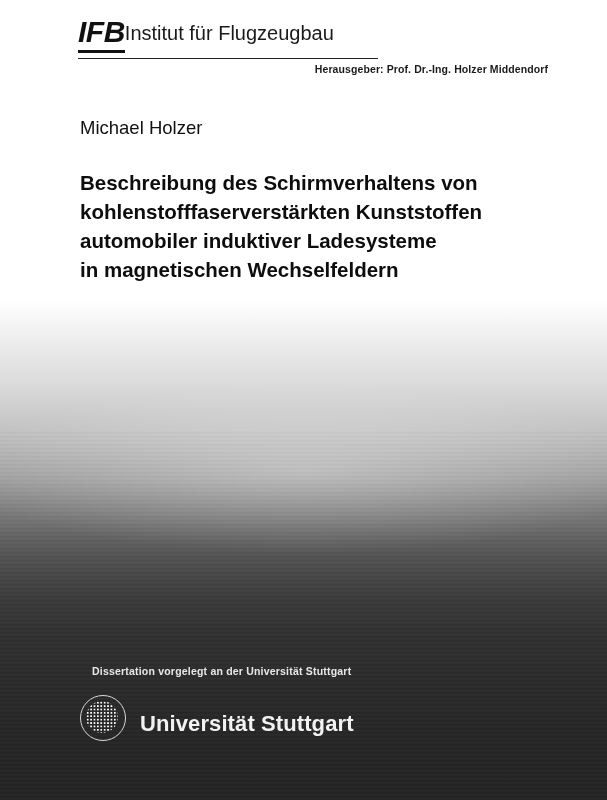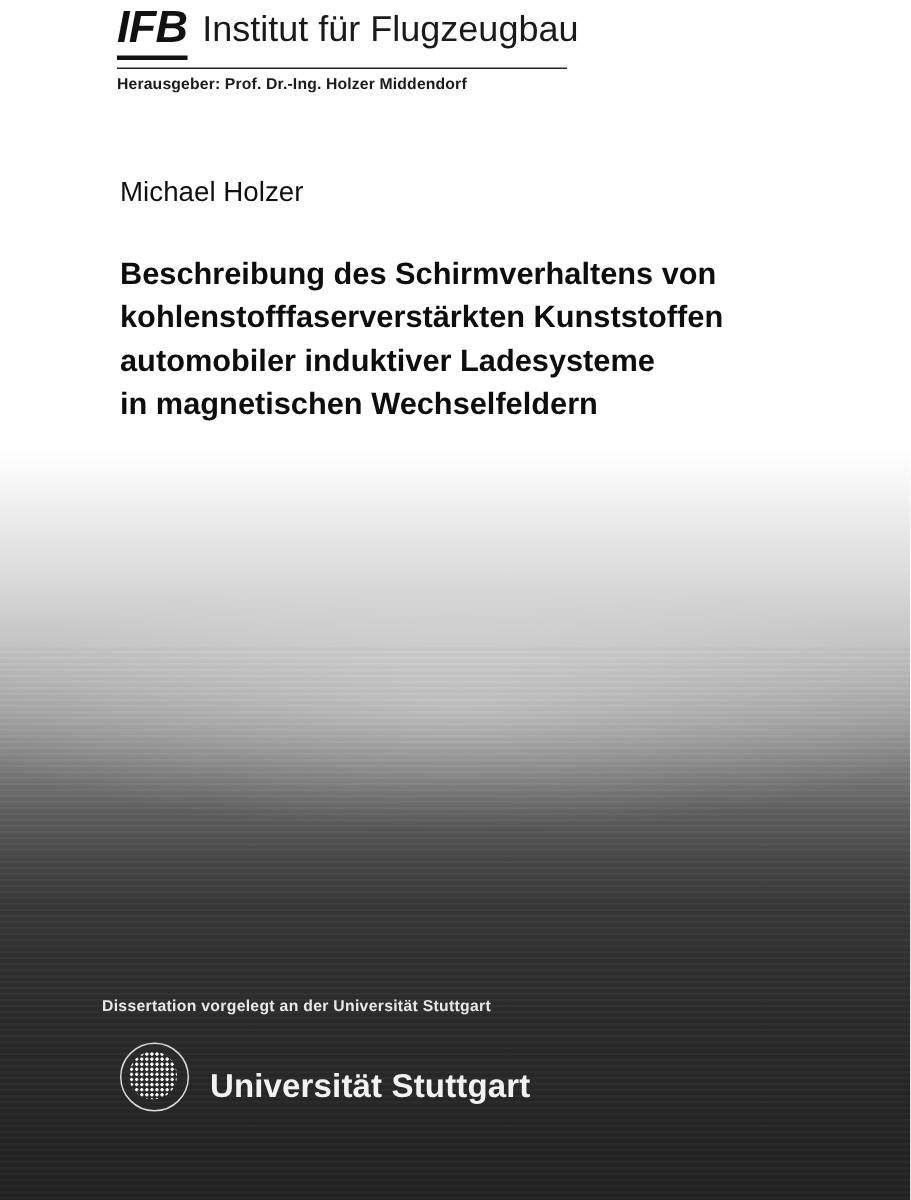--- a/index.html
+++ b/index.html
@@ -61,41 +61,41 @@
     top: 380px;
     width: 607px;
     height: 180px;
     background: radial-gradient(ellipse 500px 120px at 50% 50%, rgba(255,255,255,0.30), rgba(255,255,255,0) 70%);
   }
 
   
   .header {
     position: absolute;
     left: 78px;
-    top: 4px;
+    top: 17px;
     width: 470px;
+    text-align: right;
   }
   .ifb-row {
     display: flex;
     align-items: center;
   }
   .ifb-logo {
     font-size: 30px;
     font-weight: bold;
     font-style: italic;
     letter-spacing: -0.5px;
     color: #111111;
     line-height: 1;
     padding-bottom: 3px;
     border-bottom: 3px solid #111111;
   }
   .ifb-name {
-    font-size: 24px;
+    font-size: 20px;
     color: #1a1a1a;
-    margin-left: 10px;
     line-height: 1;
     padding-bottom: 4px;
   }
   .ifb-rule {
     margin-top: 5px;
     width: 300px;
     height: 1px;
     background: #222222;
   }
   .ifb-editor {
@@ -122,21 +122,21 @@
     font-size: 20.5px;
     font-weight: bold;
     color: #0d0d0d;
     line-height: 1.42;
   }
   .title div { white-space: nowrap; }
 
   
   .diss-note {
     position: absolute;
-    left: 68px;
+    left: 92px;
     top: 665px;
     font-size: 10.5px;
     font-weight: bold;
     color: #e8e8e8;
     letter-spacing: 0.2px;
   }
   .uni-block {
     position: absolute;
     left: 80px;
     top: 695px;

